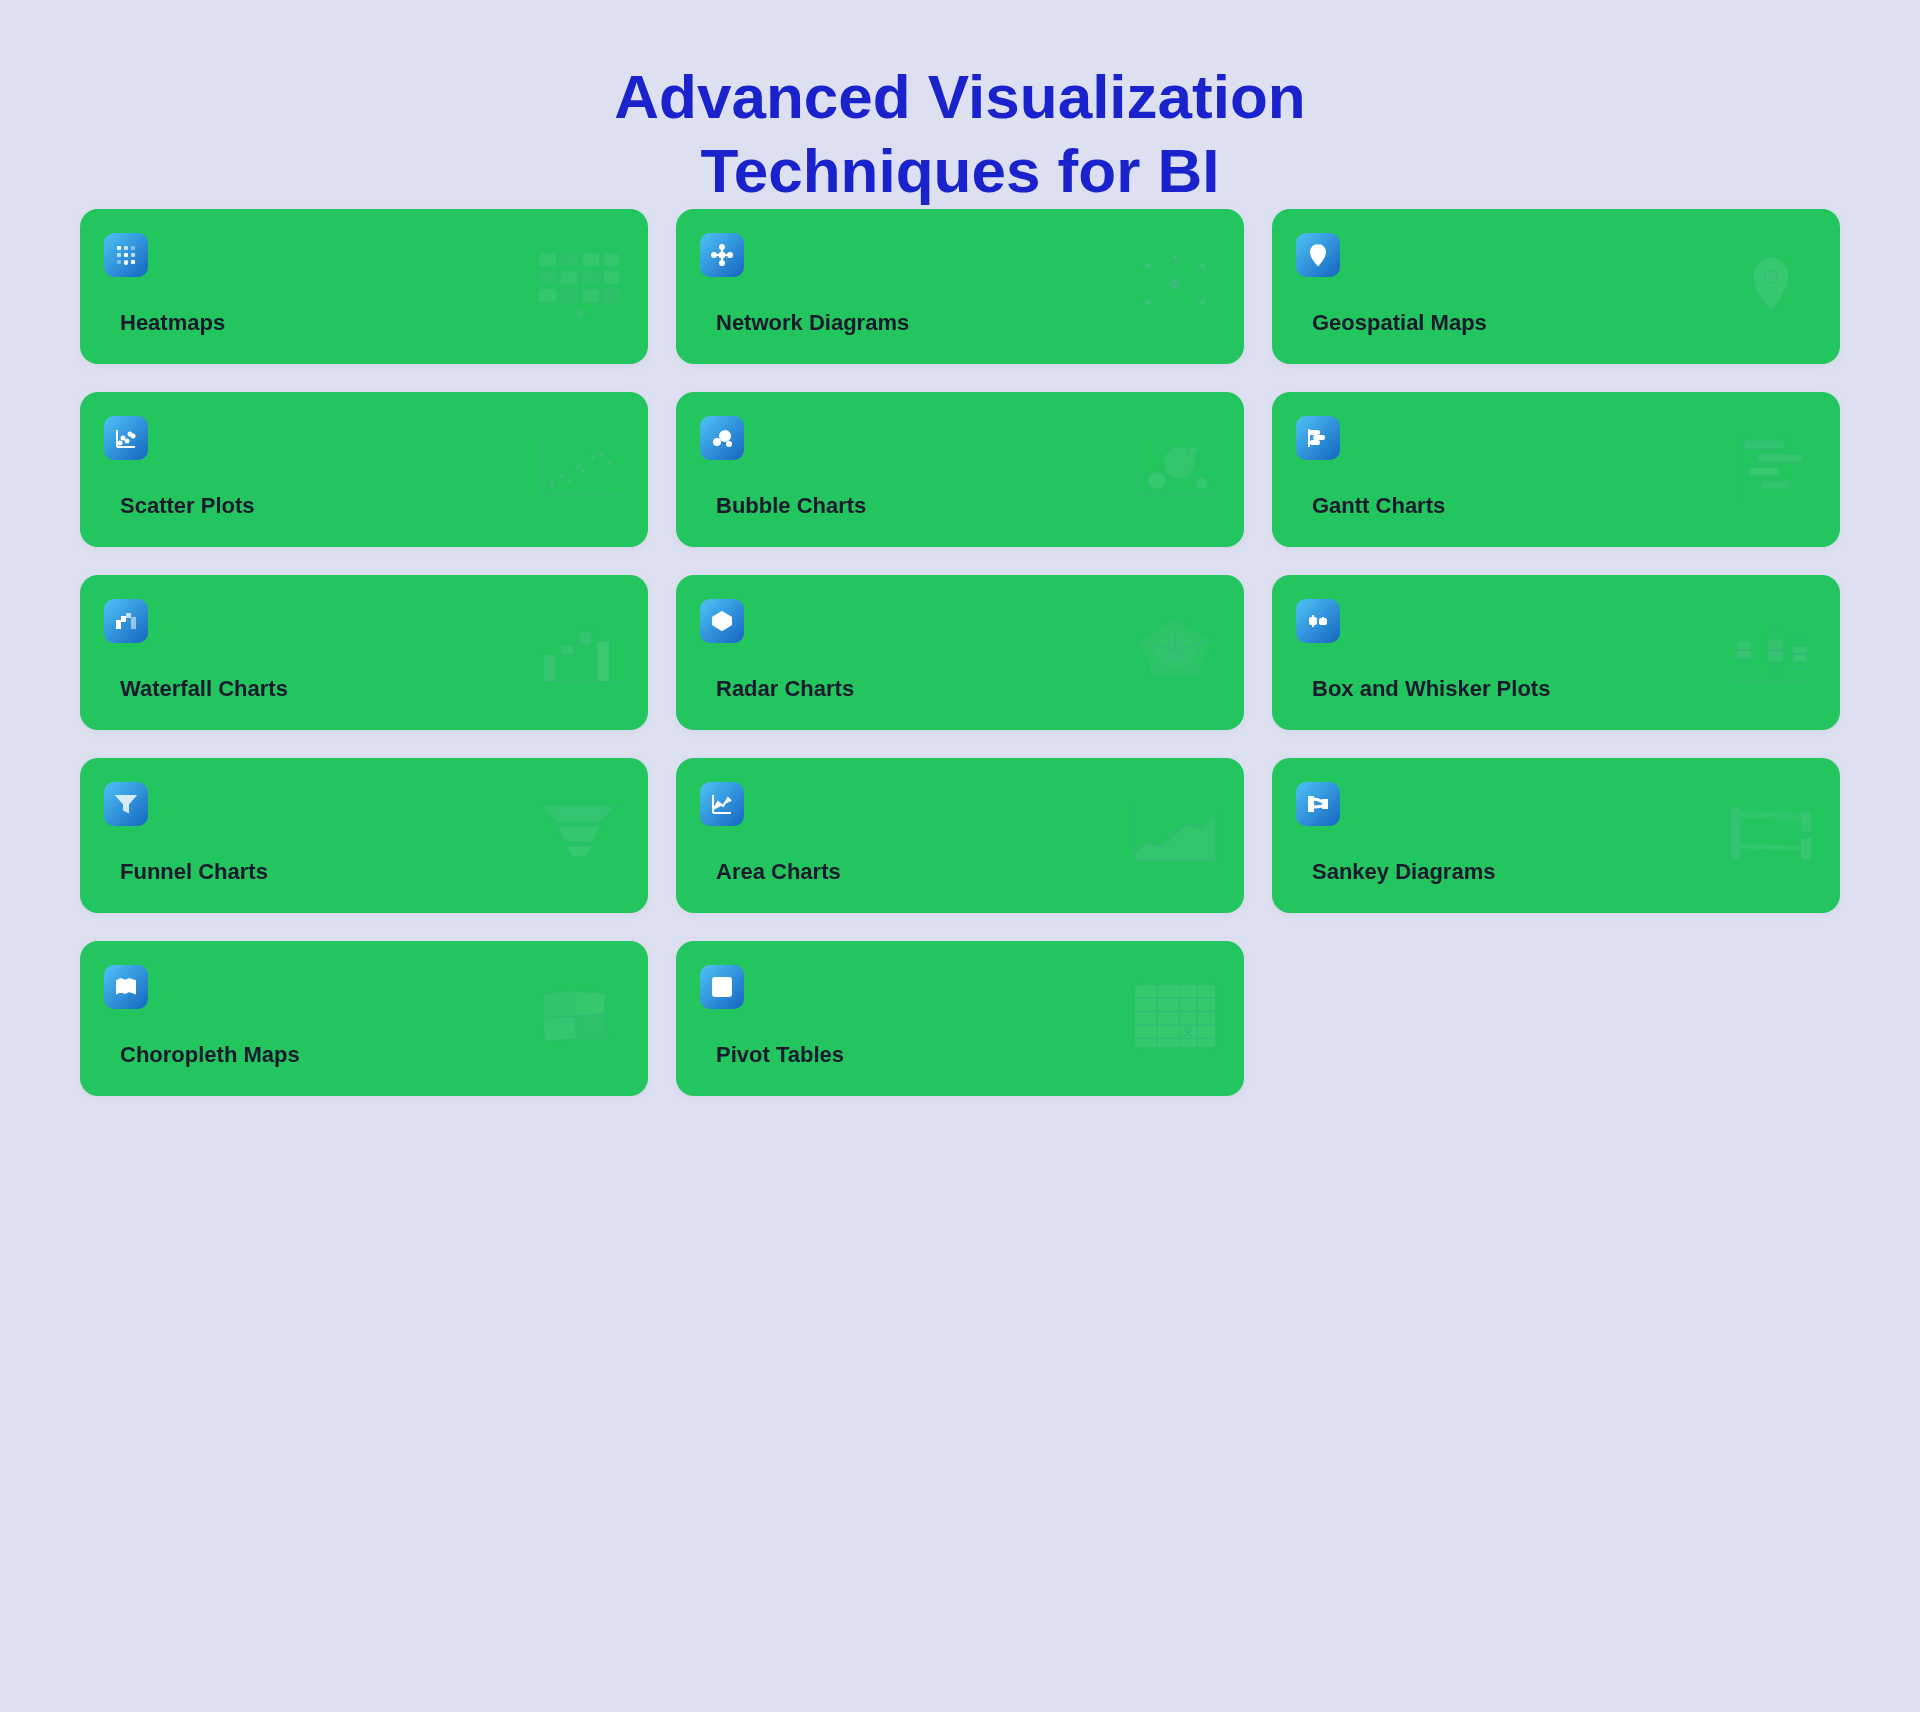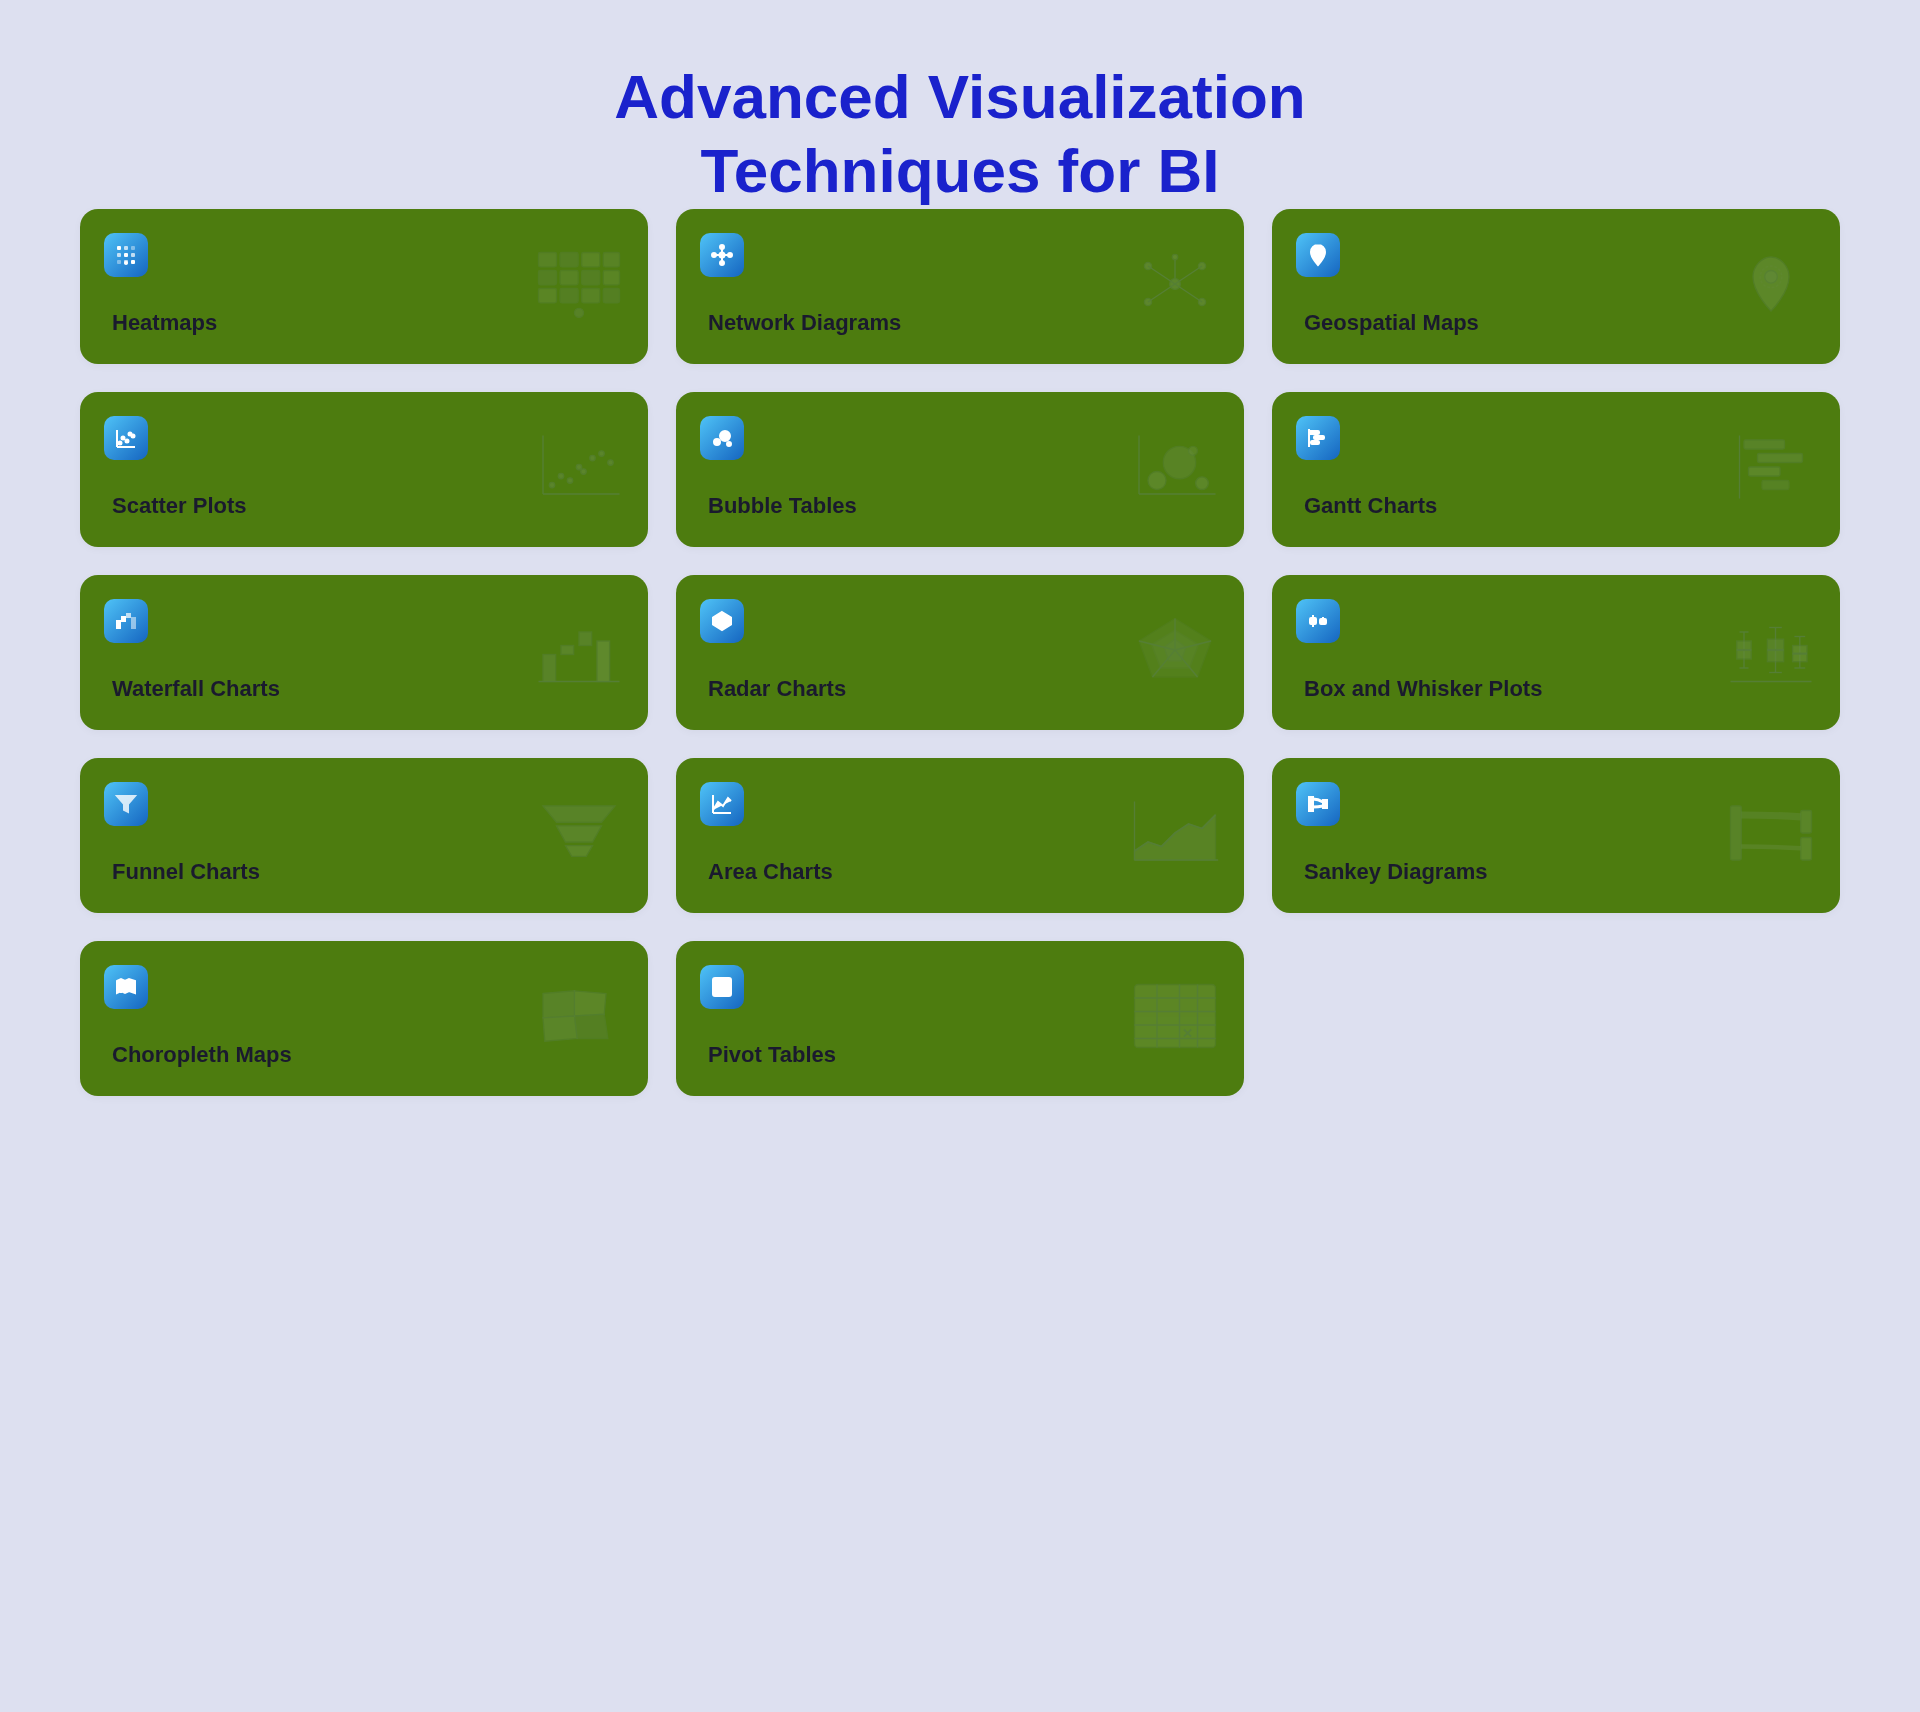--- a/index.html
+++ b/index.html
@@ -17,23 +17,23 @@
       line-height: 1.2;
     }
     .grid {
       display: grid;
       grid-template-columns: repeat(3, 1fr);
       gap: 28px;
       max-width: 1760px;
       margin: 0 auto;
     }
     .card {
-      background: #4d7c0f;
+      background: #22c55e;
       border-radius: 18px;
-      padding: 28px 28px 28px 32px;
+      padding: 28px 28px 28px 40px;
       position: relative;
       overflow: hidden;
       min-height: 155px;
       display: flex;
       flex-direction: column;
       justify-content: flex-end;
       cursor: pointer;
       box-shadow: 0 2px 8px rgba(0,0,0,0.04);
     }
     .card-icon-badge {
@@ -203,21 +203,21 @@
     <div class="card-bg-icon">
       <svg viewBox="0 0 100 80" fill="none" stroke="#7b8cde" stroke-width="1.5">
       <line x1="10" y1="70" x2="10" y2="5"></line>
       <line x1="10" y1="70" x2="95" y2="70"></line>
       <circle cx="30" cy="55" r="10" fill="#dde0f5" opacity=".6"></circle>
       <circle cx="55" cy="35" r="18" fill="#c8cef5" opacity=".5"></circle>
       <circle cx="80" cy="58" r="7" fill="#dde0f5" opacity=".6"></circle>
       <circle cx="70" cy="22" r="5" fill="#dde0f5" opacity=".5"></circle>
     </svg>
     </div>
-    <div class="card-label">Bubble Tables</div>
+    <div class="card-label">Bubble Charts</div>
   </div>
     <div class="card">
     <div class="card-icon-badge">
       <svg viewBox="0 0 24 24" fill="none" stroke="white" stroke-width="2">
           <rect x="3" y="5" width="10" height="3" rx="1" fill="white"></rect>
           <rect x="8" y="10" width="10" height="3" rx="1" fill="white"></rect>
           <rect x="5" y="15" width="8" height="3" rx="1" fill="white"></rect>
           <line x1="3" y1="3" x2="3" y2="21"></line>
         </svg>
     </div>

